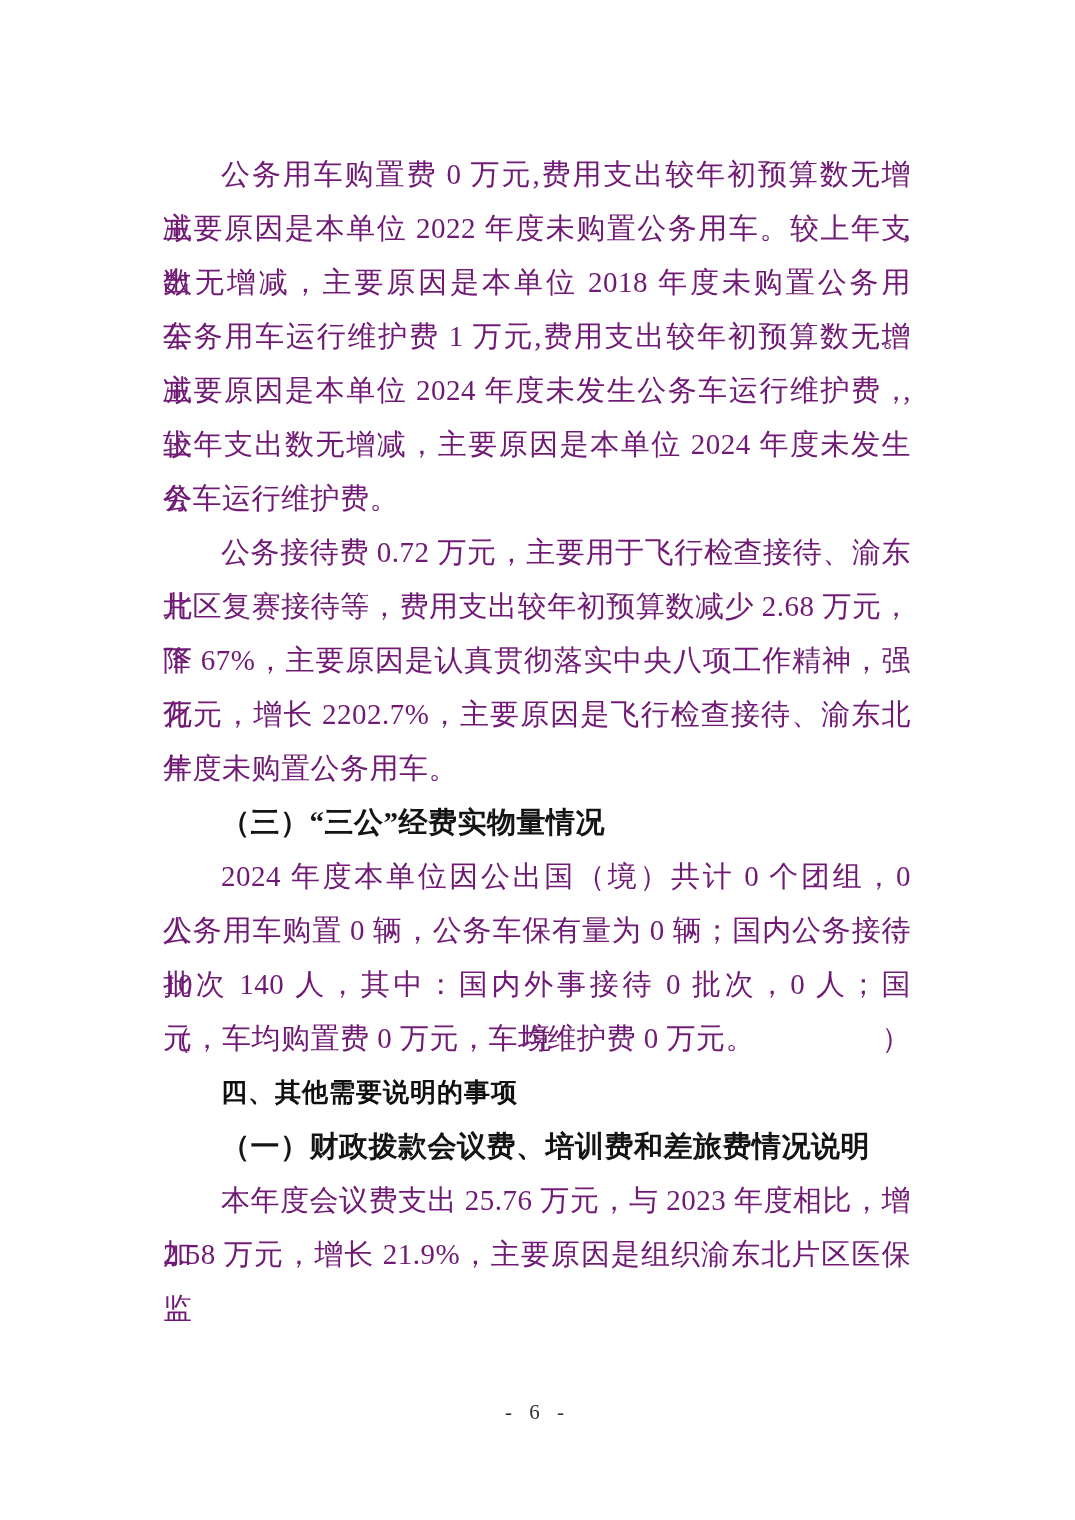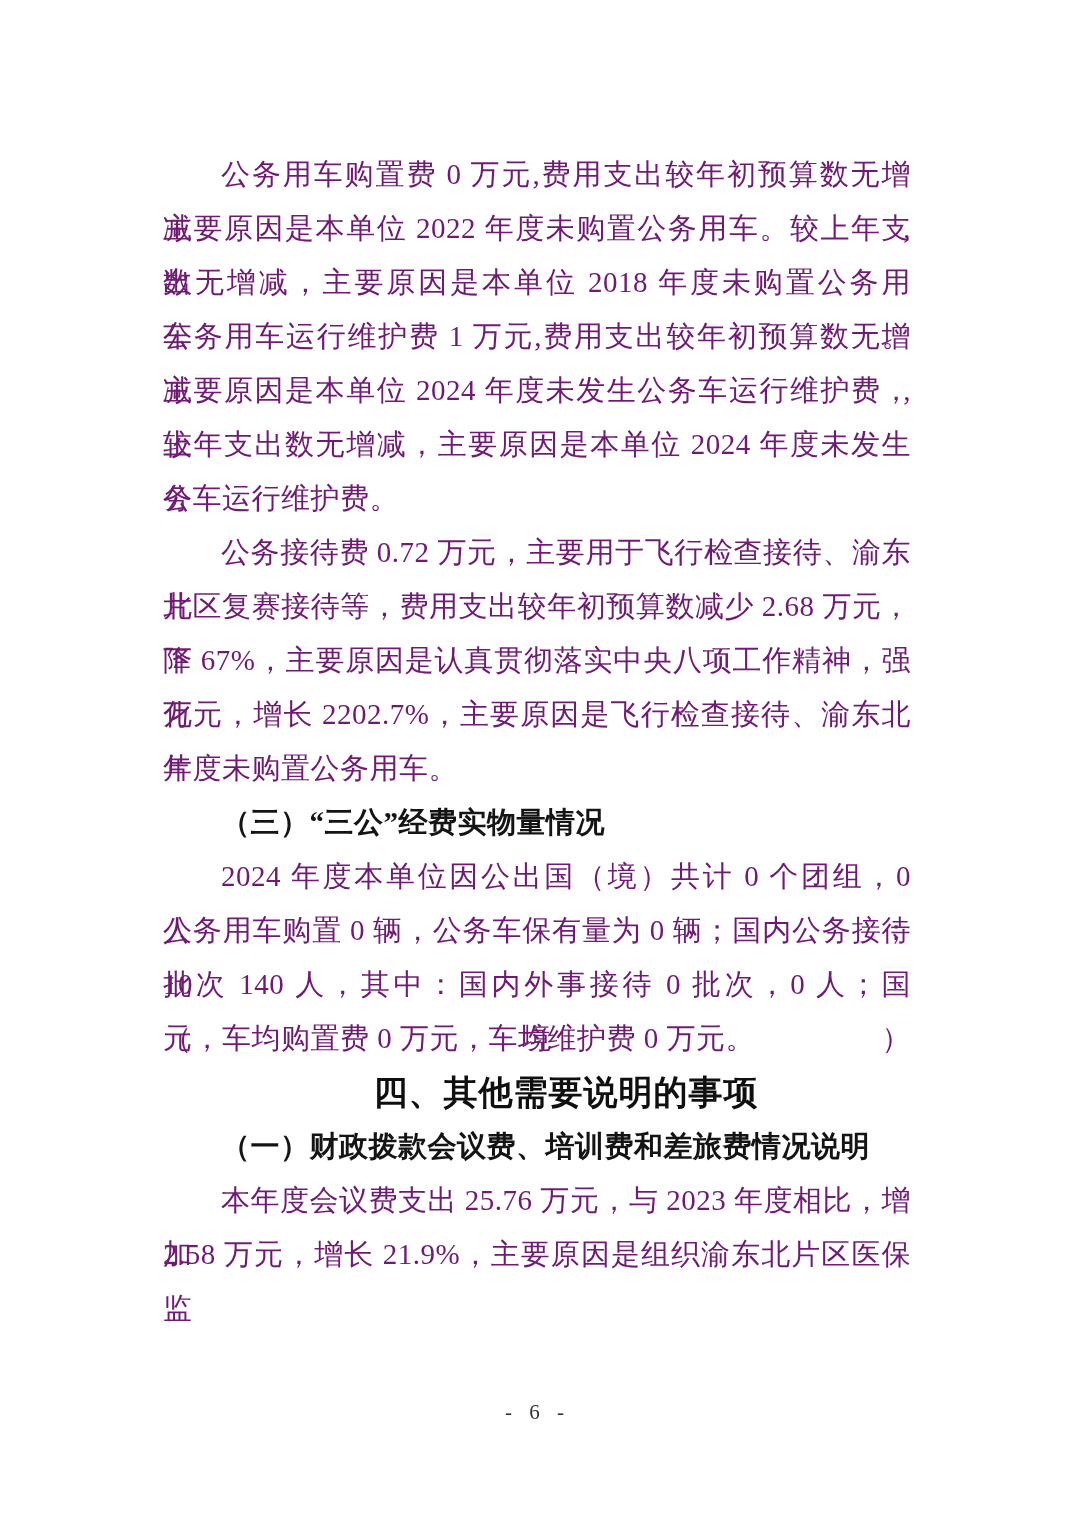--- a/index.html
+++ b/index.html
@@ -36,24 +36,23 @@
     text-indent: 58px;
   }
   .heading-kai {
     font-weight: bold;
     font-size: 29px;
     color: #141414;
   }
   .heading-hei {
     font-weight: bold;
     font-family: "Liberation Sans", "DejaVu Sans", sans-serif;
-    font-size: 34px;
+    font-size: 26px;
     color: #0f0f0f;
     letter-spacing: 1px;
-    text-align: center;
   }
   .footer {
     position: absolute;
     top: 1400px;
     left: 0;
     width: 100%;
     text-align: center;
     font-size: 21px;
     letter-spacing: 6px;
     color: #333333;

